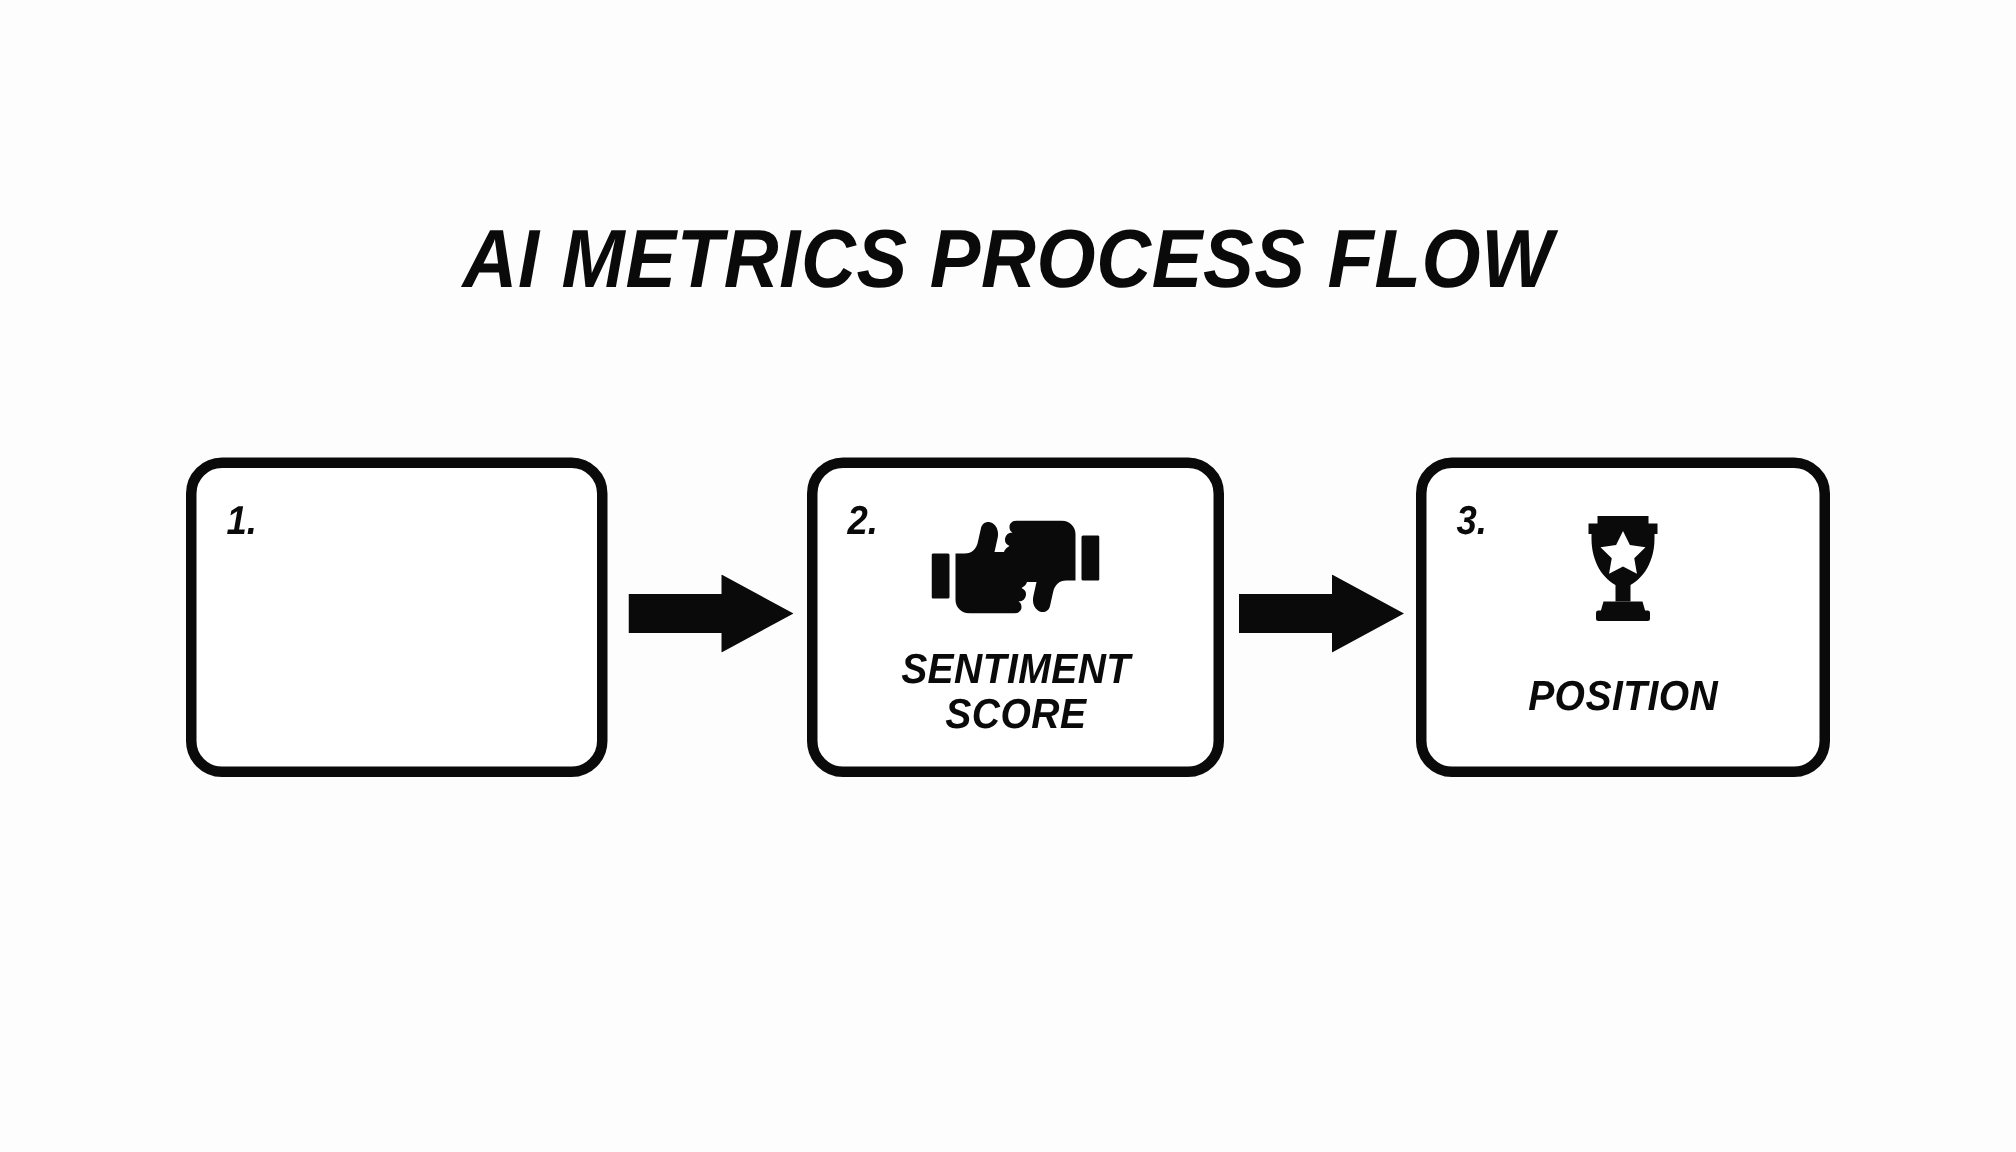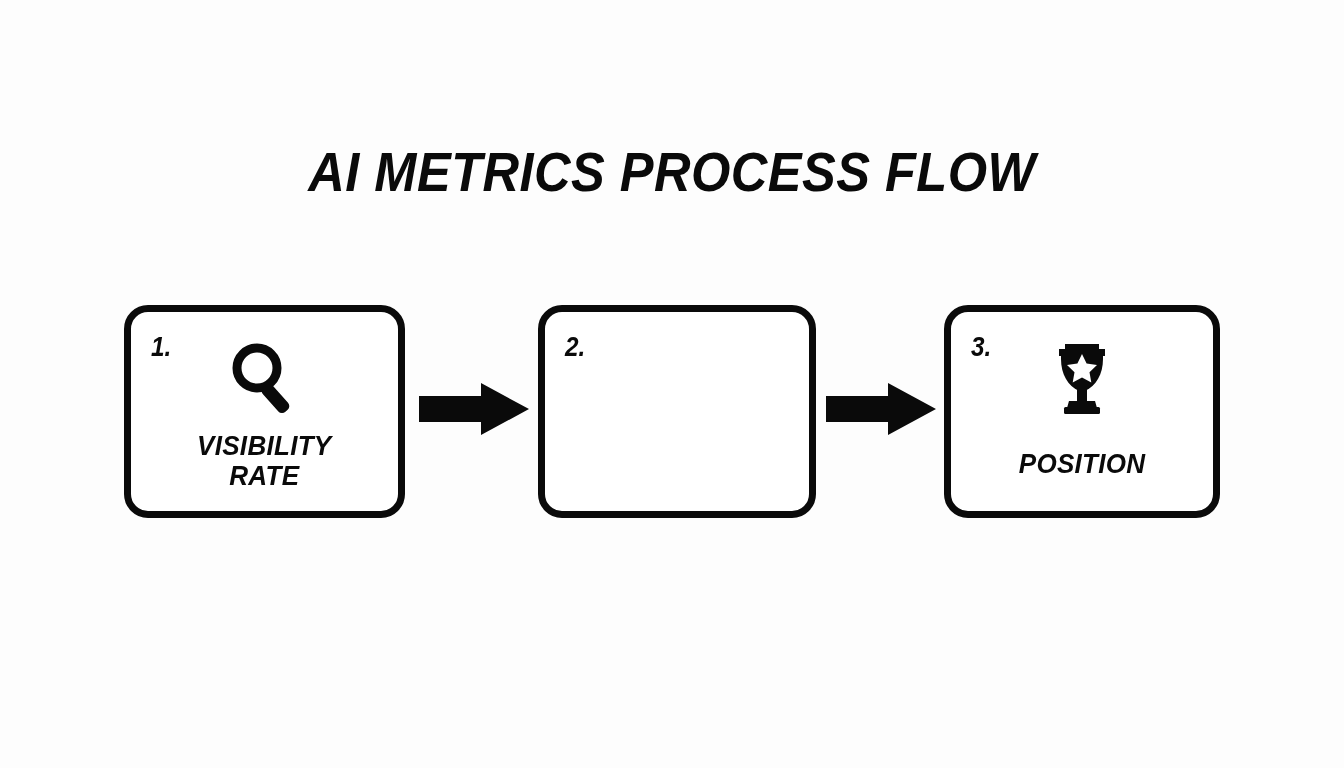--- a/index.html
+++ b/index.html
@@ -123,40 +123,60 @@
 <body>
 
 <div class="canvas">
 
   <div class="title">AI METRICS PROCESS FLOW</div>
 
   <div class="flow">
 
     <div class="step-box b1">
       <div class="step-number">1.</div>
-      <div class="step-inner">
-        <div class="icon-wrap">
-          <svg width="78" height="78" viewBox="0 0 78 78" aria-hidden="true">
-            <circle cx="31" cy="29" r="20" fill="none" stroke="#0a0a0a" stroke-width="9"></circle>
-            <rect x="43" y="43" width="13" height="33" rx="5" transform="rotate(-42 49.5 59.5)" fill="#0a0a0a"></rect>
-          </svg>
-        </div>
-        <div class="step-label">VISIBILITY
-RATE</div>
-      </div>
     </div>
 
     <div class="arrow a1">
       <svg viewBox="0 0 110 52" preserveAspectRatio="none" aria-hidden="true">
         <polygon points="0,13 62,13 62,0 110,26 62,52 62,39 0,39" fill="#0a0a0a"></polygon>
       </svg>
     </div>
 
     <div class="step-box b2">
       <div class="step-number">2.</div>
+      <div class="step-inner">
+        <div class="icon-wrap">
+          <svg width="112" height="62" viewBox="0 0 112 62" aria-hidden="true">
+
+            <g fill="#0a0a0a">
+              <rect x="0" y="22" width="12" height="30" rx="1"></rect>
+              <path d="M16 22 L22 22 C27 22 30 19 31 14 L33 5
+                       C34 1 38 0 41 2 C44 4 45 8 44 12 L42 21
+                       L58 21 C62 21 65 24 65 28 C65 31 63 33 61 34
+                       C63 35 64 37 64 39 C64 42 62 44 60 45
+                       C62 46 63 47 63 49 C63 52 61 54 58 54
+                       C60 55 60 57 60 58 C60 60 58 62 55 62
+                       L26 62 C20 62 16 58 16 53 Z"></path>
+            </g>
+
+            <g fill="#0a0a0a" transform="translate(112,62) scale(-1,-1)">
+              <rect x="0" y="22" width="12" height="30" rx="1"></rect>
+              <path d="M16 22 L22 22 C27 22 30 19 31 14 L33 5
+                       C34 1 38 0 41 2 C44 4 45 8 44 12 L42 21
+                       L58 21 C62 21 65 24 65 28 C65 31 63 33 61 34
+                       C63 35 64 37 64 39 C64 42 62 44 60 45
+                       C62 46 63 47 63 49 C63 52 61 54 58 54
+                       C60 55 60 57 60 58 C60 60 58 62 55 62
+                       L26 62 C20 62 16 58 16 53 Z"></path>
+            </g>
+          </svg>
+        </div>
+        <div class="step-label">SENTIMENT
+SCORE</div>
+      </div>
     </div>
 
     <div class="arrow a2">
       <svg viewBox="0 0 110 52" preserveAspectRatio="none" aria-hidden="true">
         <polygon points="0,13 62,13 62,0 110,26 62,52 62,39 0,39" fill="#0a0a0a"></polygon>
       </svg>
     </div>
 
     <div class="step-box b3">
       <div class="step-number">3.</div>

